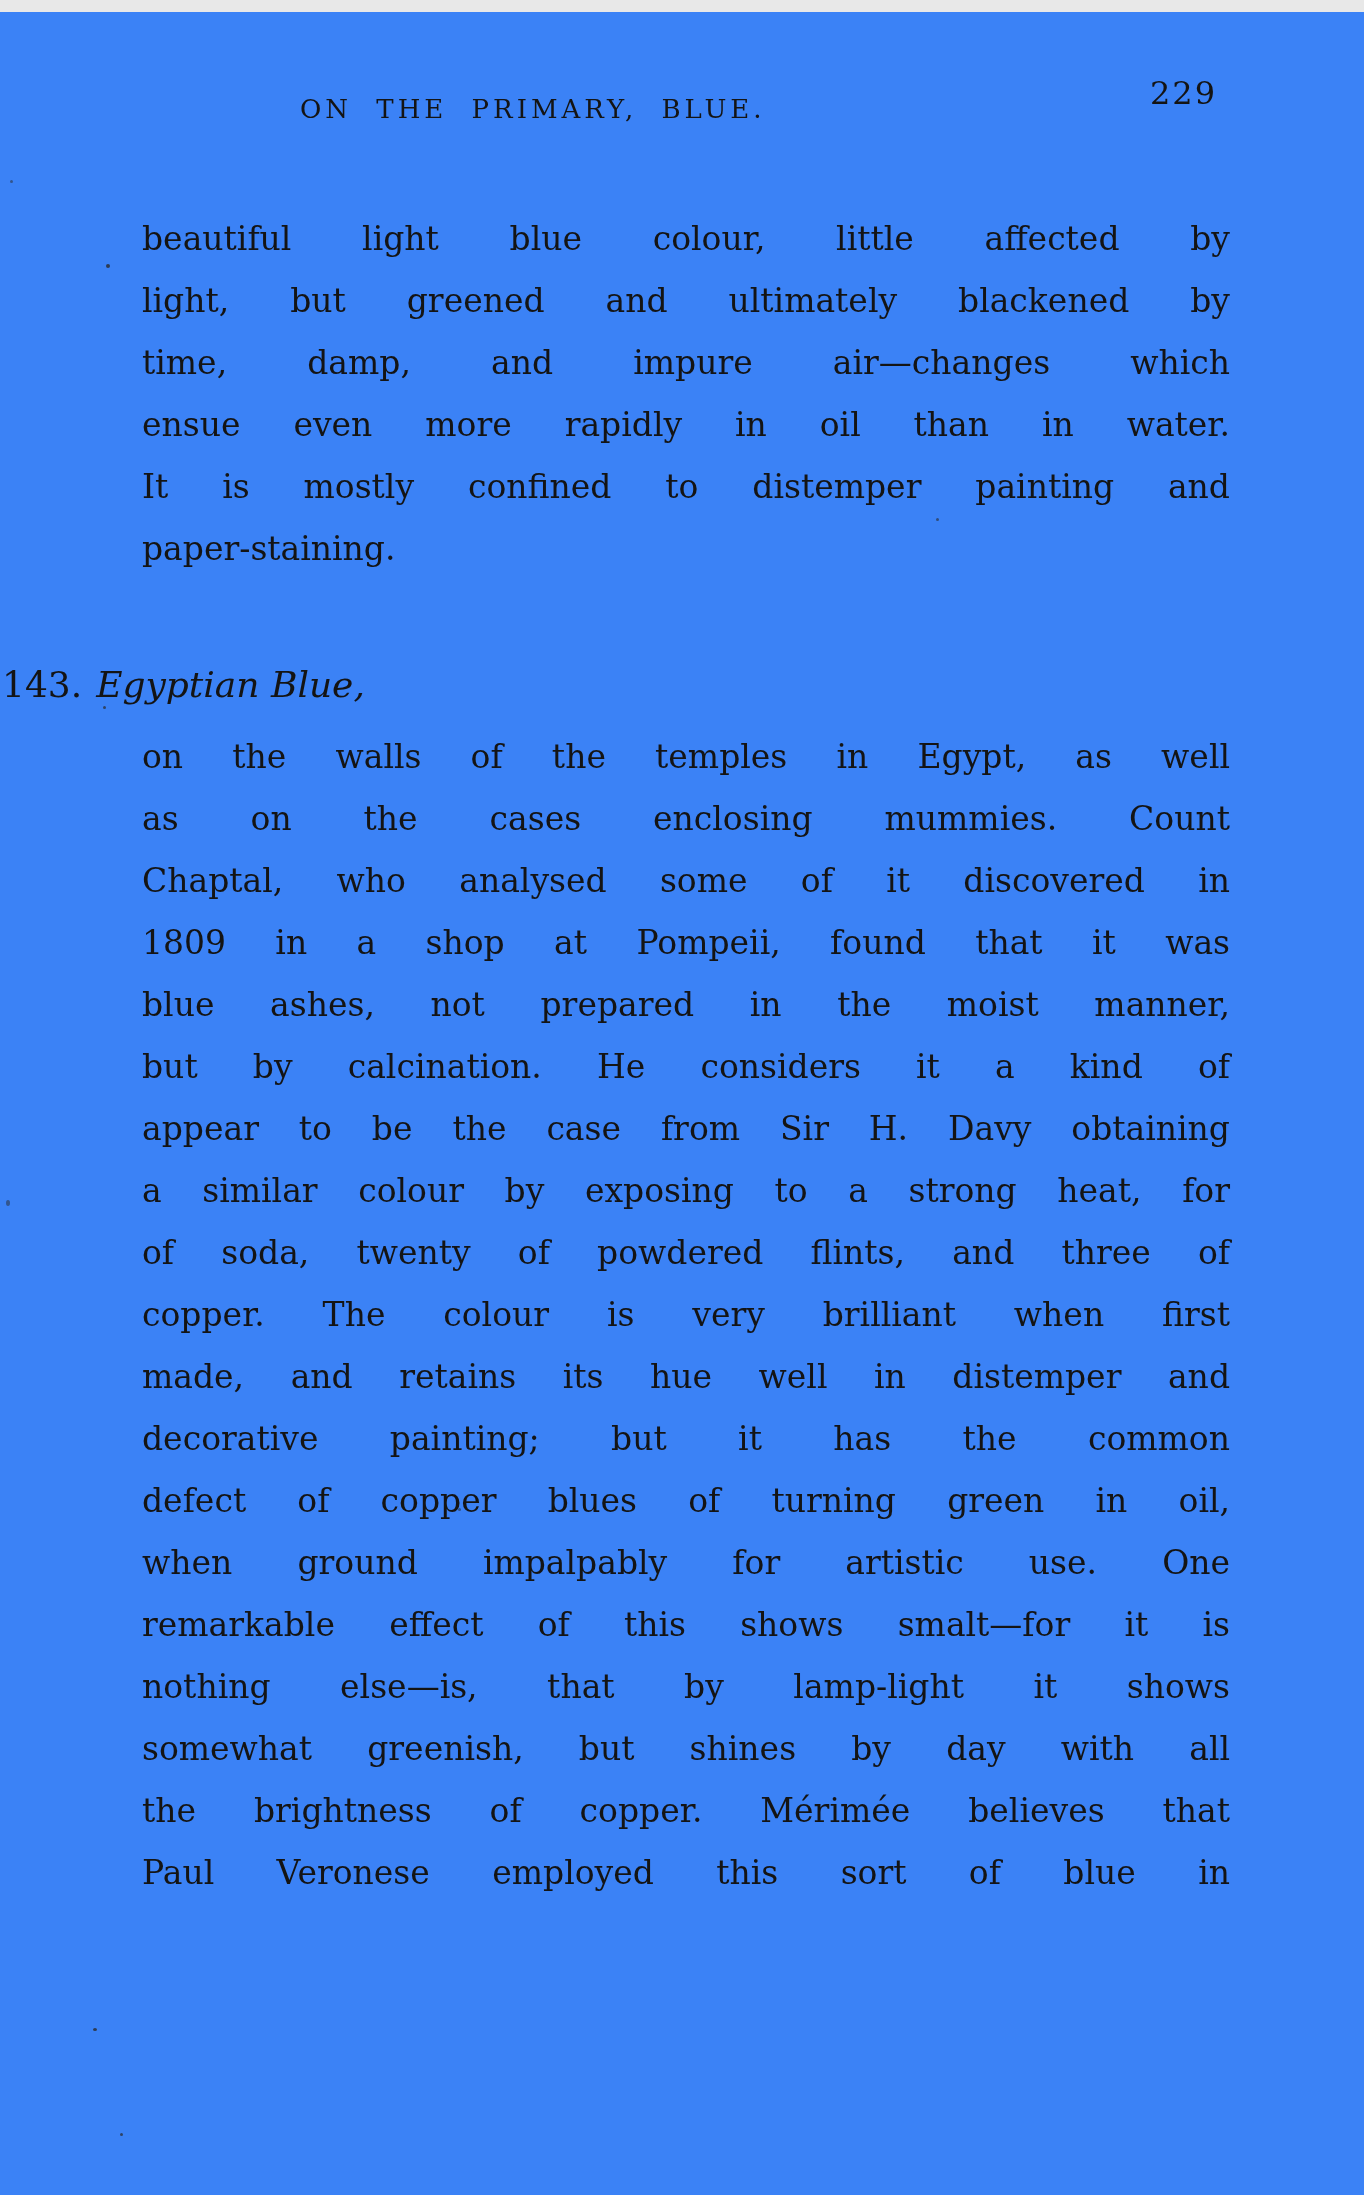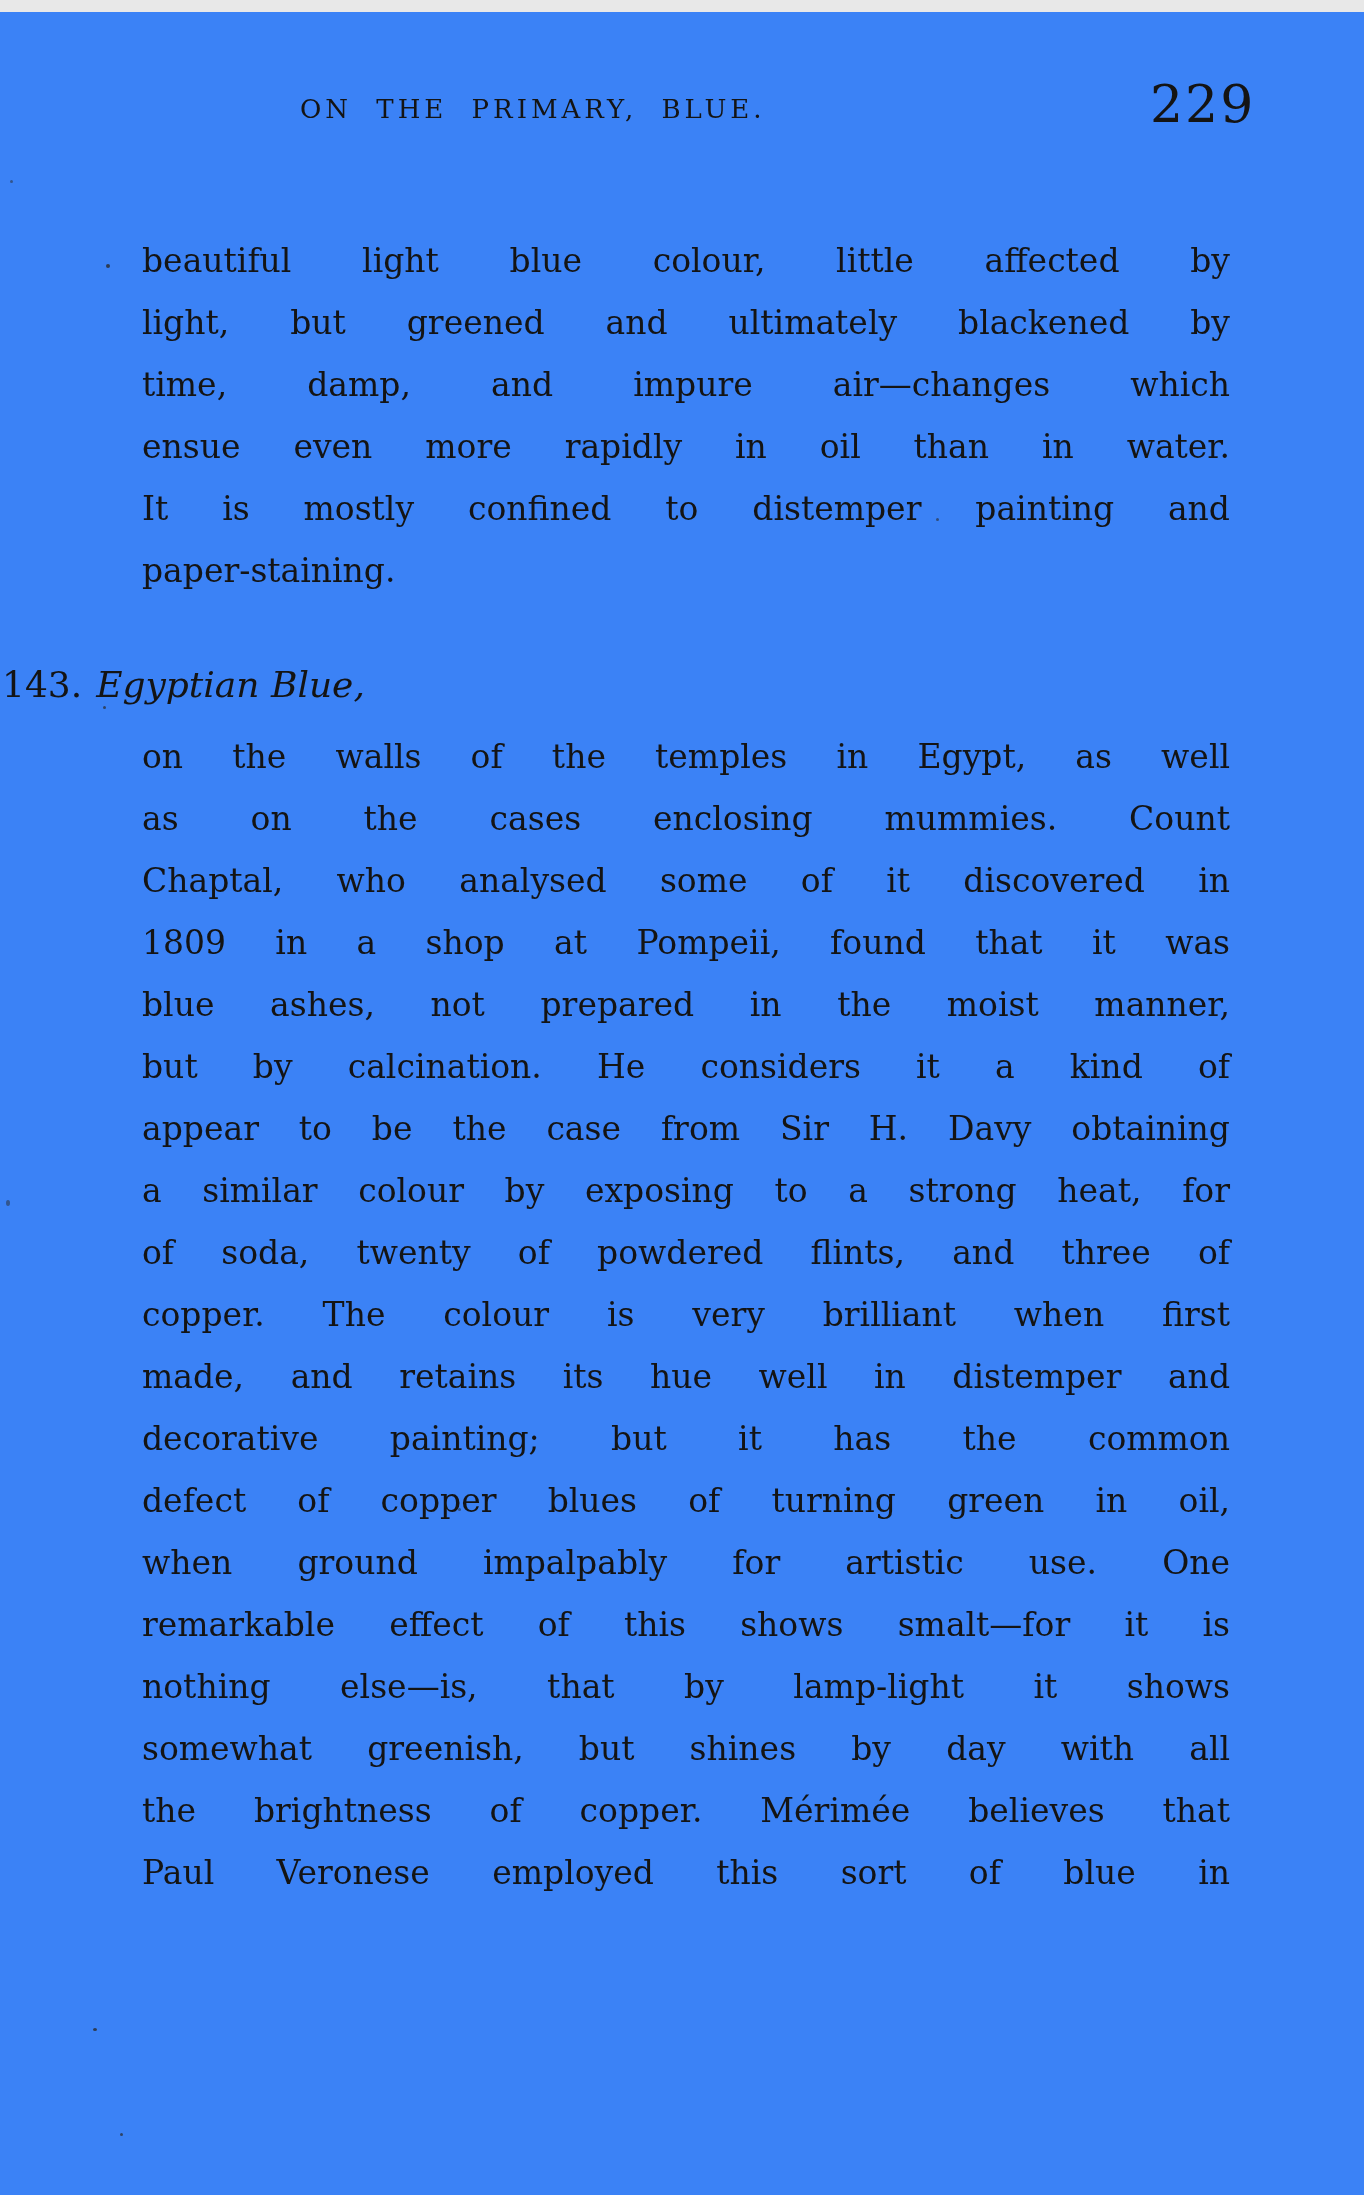--- a/index.html
+++ b/index.html
@@ -24,30 +24,30 @@
     left: 300px;
     font-size: 26px;
     letter-spacing: 4px;
     word-spacing: 12px;
     white-space: nowrap;
   }
   .page-number {
     position: absolute;
     top: 62px;
     left: 1150px;
-    font-size: 52px;
+    font-size: 32px;
     letter-spacing: 2px;
   }
   
   .textblock {
     position: absolute;
     left: 142px;
     width: 1088px;
   }
-  .para-1 { top: 218px; }
+  .para-1 { top: 196px; }
   .para-2 { top: 714px; }
   .line {
     font-size: 33px;
     line-height: 62px;
     word-spacing: 5px;
     text-align: justify;
     text-align-last: justify;
     white-space: normal;
   }
   .line.flush {

